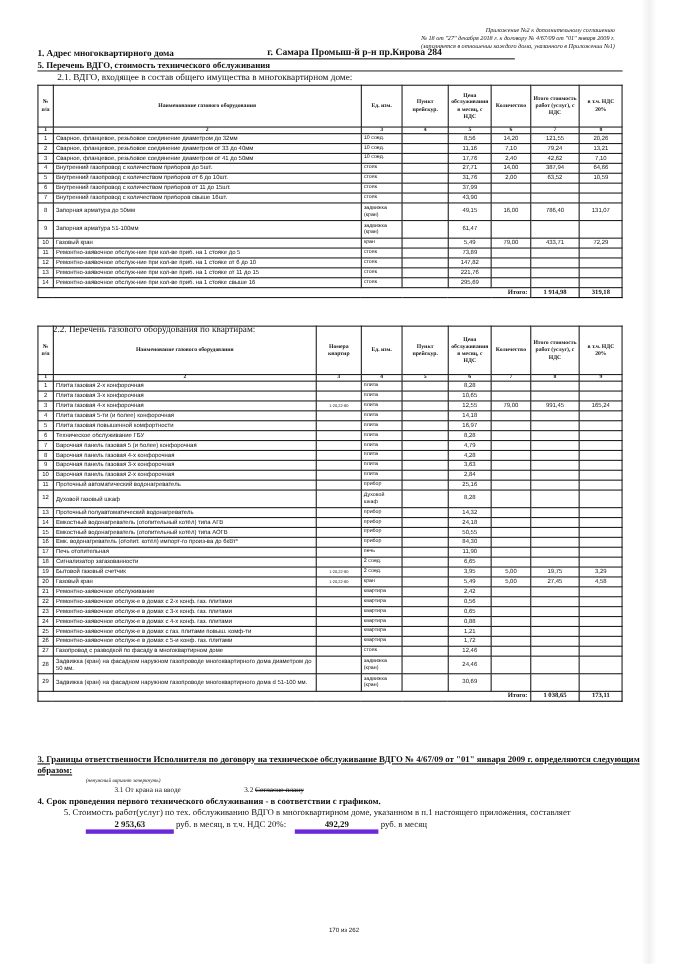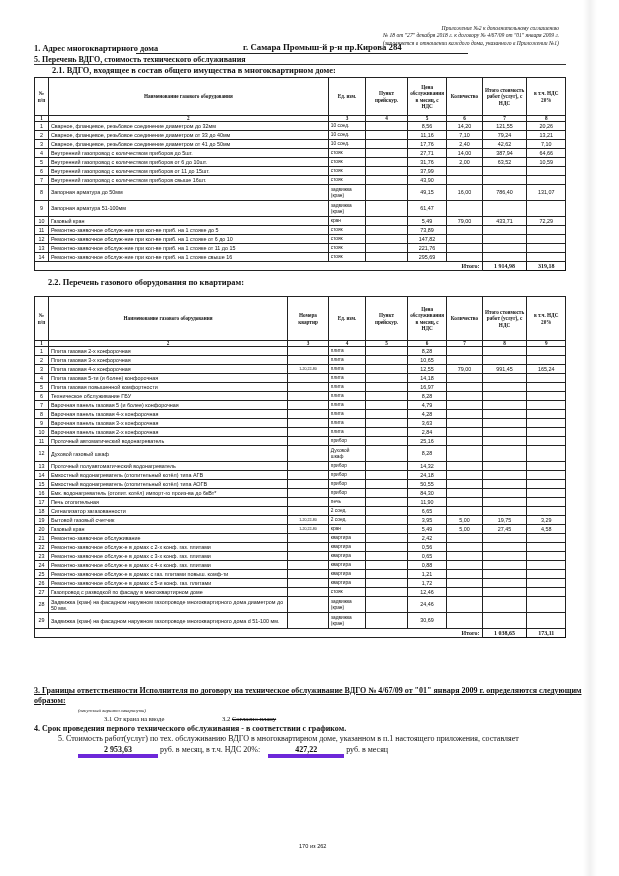--- a/index.html
+++ b/index.html
@@ -5,34 +5,34 @@
   html, body { margin:0; padding:0; }
   body { width:619px; height:876px; background:#ffffff; position:relative; overflow:hidden; font-family:"Liberation Serif", serif; color:#111; }
   .page { position:absolute; left:0; top:0; width:619px; height:876px; }
   .scanstrip { position:absolute; top:0; right:22px; width:14px; height:876px; background:linear-gradient(to right,#ffffff,#f1f1f1,#ffffff); }
   .appendix { position:absolute; right:60px; top:25px; width:330px; text-align:right; font-style:italic; font-size:5.6px; line-height:7.4px; }
   .l1 { position:absolute; left:34px; top:44px; font-weight:bold; font-size:8.4px; }
   .addr { position:absolute; left:136px; top:43px; width:332px; border-bottom:1px solid #222; height:10px; }
   .addr span { position:absolute; left:107px; top:-1px; font-weight:bold; font-size:8.8px; white-space:nowrap; }
   .l2 { position:absolute; left:34px; top:55px; font-weight:bold; font-size:8px; }
   .hr2 { position:absolute; left:34px; top:64px; width:532px; border-top:1px solid #333; }
-  .l21 { position:absolute; left:52px; top:66px; font-weight:bold; font-size:8.4px; }
+  .l21 { position:absolute; left:52px; top:66px; font-weight:normal; font-size:8.4px; }
   table { border-collapse:collapse; position:absolute; table-layout:fixed; }
   td { border:1px solid #222; padding:0 2px; font-family:"Liberation Sans", sans-serif; font-size:5.4px; height:8px; line-height:7px; overflow:hidden; white-space:nowrap; }
   td.n { text-align:center; }
   td.c { text-align:center; }
   td.h { font-family:"Liberation Serif", serif; font-weight:bold; text-align:center; font-size:5.2px; line-height:6.4px; white-space:normal; }
   td.hn { font-family:"Liberation Serif", serif; font-weight:bold; text-align:center; font-size:5.2px; height:5px; line-height:5px; }
   td.unit { font-size:4.8px; line-height:5.4px; white-space:normal; }
   td.tall { height:15px; }
   td.tot { font-family:"Liberation Serif", serif; font-weight:bold; text-align:right; font-size:6px; }
   td.totv { font-family:"Liberation Serif", serif; font-weight:bold; text-align:center; font-size:6px; border:1.5px solid #111; }
   td.apt { font-size:3.6px; text-align:center; }
   td.wrap { white-space:normal; line-height:6px; }
-  .l22 { position:absolute; left:48px; top:278px; font-weight:bold; font-size:8.4px; }
+  .l22 { position:absolute; left:48px; top:295px; font-weight:normal; font-size:8.4px; }
   .s3 { position:absolute; left:34px; top:686px; font-weight:bold; font-size:8px; line-height:10px; width:560px;text-decoration:underline; }
   .s3n { position:absolute; left:78px; top:708px; font-style:italic; font-size:4.8px; }
   .s31 { position:absolute; left:104px; top:715px; font-size:6.6px; }
   .s32 { position:absolute; left:222px; top:715px; font-size:6.6px; }
   .s32 .strike { text-decoration:line-through; }
   .s4 { position:absolute; left:34px; top:724px; font-weight:bold; font-size:8px; }
   .s5 { position:absolute; left:34px; top:734px; font-weight:normal; font-size:8px; white-space:nowrap;margin-left:24px; }
   .sumline { position:absolute; left:78px; top:745px; font-size:8px; white-space:nowrap; }
   .blank { display:inline-block; border-bottom:4px solid #6d28d9; text-align:center; font-weight:bold; }
   .pgnum { position:absolute; left:299px; top:843px; font-family:"Liberation Sans", sans-serif; font-size:5.6px; }
@@ -614,18 +614,18 @@
   <div class="s31">3.1  От крана на вводе</div>
   <div class="s32">
     <span>3.2</span>
     <span class="strike">Согласно плану</span>
   </div>
   <div class="s4">4. Срок проведения первого технического обслуживания - в соответствии с графиком.</div>
   <div class="s5">5. Стоимость работ(услуг) по тех. обслуживанию ВДГО в многоквартирном доме, указанном в п.1 настоящего приложения, составляет</div>
   <div class="sumline">
     <span class="blank" style="width:80px">2 953,63</span>
     <span>руб. в месяц, в т.ч. НДС 20%:</span>
-    <span class="blank" style="width:76px; margin-left:6px">427,22</span>
+    <span class="blank" style="width:76px; margin-left:6px">492,29</span>
     <span>руб. в месяц</span>
   </div>
 
   <div class="pgnum">170 из 262</div>
 </div>
 
 </body></html>

